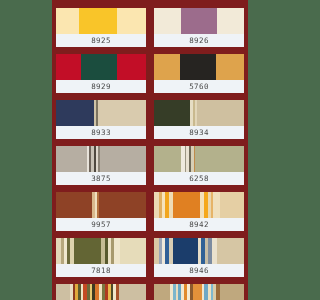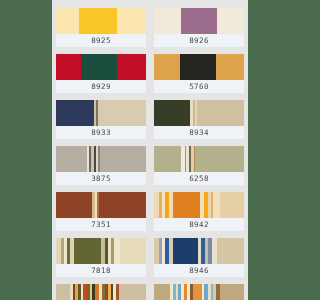--- a/index.html
+++ b/index.html
@@ -42,21 +42,21 @@
     font-size:7.5px;
     line-height:13px;
     text-align:center;
     letter-spacing:0.4px;
     font-family:"DejaVu Sans Mono",monospace;
   }
 </style>
 </head>
 <body style="background: rgb(74, 107, 77);">
 
-<div id="sheet" style="background: #e5e5e5;">
+<div id="sheet" style="background: #7f1d1d;">
   <div id="grid">
       <div class="swatch-card">
         <div class="swatch-band" style="background: linear-gradient(to right, rgb(251, 230, 176) 0%, rgb(251, 230, 176) 26%, rgb(249, 197, 41) 26%, rgb(249, 197, 41) 68%, rgb(251, 230, 176) 68%, rgb(251, 230, 176) 100%);"></div>
         <div class="swatch-label">8925</div>
       </div>
       <div class="swatch-card">
         <div class="swatch-band" style="background: linear-gradient(to right, rgb(242, 234, 216) 0%, rgb(242, 234, 216) 30%, rgb(156, 108, 140) 30%, rgb(156, 108, 140) 70%, rgb(242, 234, 216) 70%, rgb(242, 234, 216) 100%);"></div>
         <div class="swatch-label">8926</div>
       </div>
       <div class="swatch-card">
@@ -78,21 +78,21 @@
       <div class="swatch-card">
         <div class="swatch-band" style="background: linear-gradient(to right, rgb(182, 174, 162) 0%, rgb(182, 174, 162) 34%, rgb(232, 227, 218) 34%, rgb(232, 227, 218) 37%, rgb(111, 102, 92) 37%, rgb(111, 102, 92) 39%, rgb(201, 194, 182) 39%, rgb(201, 194, 182) 42%, rgb(79, 72, 63) 42%, rgb(79, 72, 63) 44%, rgb(222, 215, 204) 44%, rgb(222, 215, 204) 47%, rgb(141, 133, 120) 47%, rgb(141, 133, 120) 49%, rgb(182, 174, 162) 49%, rgb(182, 174, 162) 100%);"></div>
         <div class="swatch-label">3875</div>
       </div>
       <div class="swatch-card">
         <div class="swatch-band" style="background: linear-gradient(to right, rgb(179, 177, 140) 0%, rgb(179, 177, 140) 30%, rgb(239, 234, 222) 30%, rgb(239, 234, 222) 34%, rgb(156, 150, 132) 34%, rgb(156, 150, 132) 36%, rgb(233, 226, 210) 36%, rgb(233, 226, 210) 39%, rgb(111, 106, 88) 39%, rgb(111, 106, 88) 41%, rgb(216, 207, 182) 41%, rgb(216, 207, 182) 44%, rgb(192, 139, 74) 44%, rgb(192, 139, 74) 46%, rgb(179, 177, 140) 46%, rgb(179, 177, 140) 100%);"></div>
         <div class="swatch-label">6258</div>
       </div>
       <div class="swatch-card">
         <div class="swatch-band" style="background: linear-gradient(to right, rgb(142, 66, 38) 0%, rgb(142, 66, 38) 40%, rgb(217, 185, 142) 40%, rgb(217, 185, 142) 43%, rgb(240, 224, 192) 43%, rgb(240, 224, 192) 46%, rgb(180, 113, 63) 46%, rgb(180, 113, 63) 48%, rgb(142, 66, 38) 48%, rgb(142, 66, 38) 100%);"></div>
-        <div class="swatch-label">7351</div>
+        <div class="swatch-label">9957</div>
       </div>
       <div class="swatch-card">
         <div class="swatch-band" style="background: linear-gradient(to right, rgb(236, 217, 180) 0%, rgb(236, 217, 180) 6%, rgb(224, 176, 99) 6%, rgb(224, 176, 99) 9%, rgb(245, 227, 189) 9%, rgb(245, 227, 189) 12%, rgb(242, 166, 30) 12%, rgb(242, 166, 30) 17%, rgb(239, 220, 182) 17%, rgb(239, 220, 182) 21%, rgb(224, 128, 34) 21%, rgb(224, 128, 34) 51%, rgb(243, 224, 186) 51%, rgb(243, 224, 186) 55%, rgb(245, 168, 28) 55%, rgb(245, 168, 28) 60%, rgb(234, 214, 174) 60%, rgb(234, 214, 174) 63%, rgb(230, 180, 104) 63%, rgb(230, 180, 104) 66%, rgb(240, 224, 189) 66%, rgb(240, 224, 189) 73%, rgb(229, 207, 164) 73%, rgb(229, 207, 164) 100%);"></div>
         <div class="swatch-label">8942</div>
       </div>
       <div class="swatch-card">
         <div class="swatch-band" style="background: linear-gradient(to right, rgb(226, 216, 184) 0%, rgb(226, 216, 184) 6%, rgb(182, 168, 126) 6%, rgb(182, 168, 126) 9%, rgb(239, 232, 207) 9%, rgb(239, 232, 207) 12%, rgb(108, 107, 60) 12%, rgb(108, 107, 60) 16%, rgb(221, 211, 173) 16%, rgb(221, 211, 173) 20%, rgb(99, 101, 52) 20%, rgb(99, 101, 52) 50%, rgb(197, 188, 148) 50%, rgb(197, 188, 148) 54%, rgb(88, 90, 46) 54%, rgb(88, 90, 46) 58%, rgb(235, 226, 198) 58%, rgb(235, 226, 198) 61%, rgb(167, 154, 110) 61%, rgb(167, 154, 110) 65%, rgb(239, 231, 205) 65%, rgb(239, 231, 205) 71%, rgb(230, 220, 186) 71%, rgb(230, 220, 186) 100%);"></div>
         <div class="swatch-label">7818</div>
       </div>
       <div class="swatch-card">

